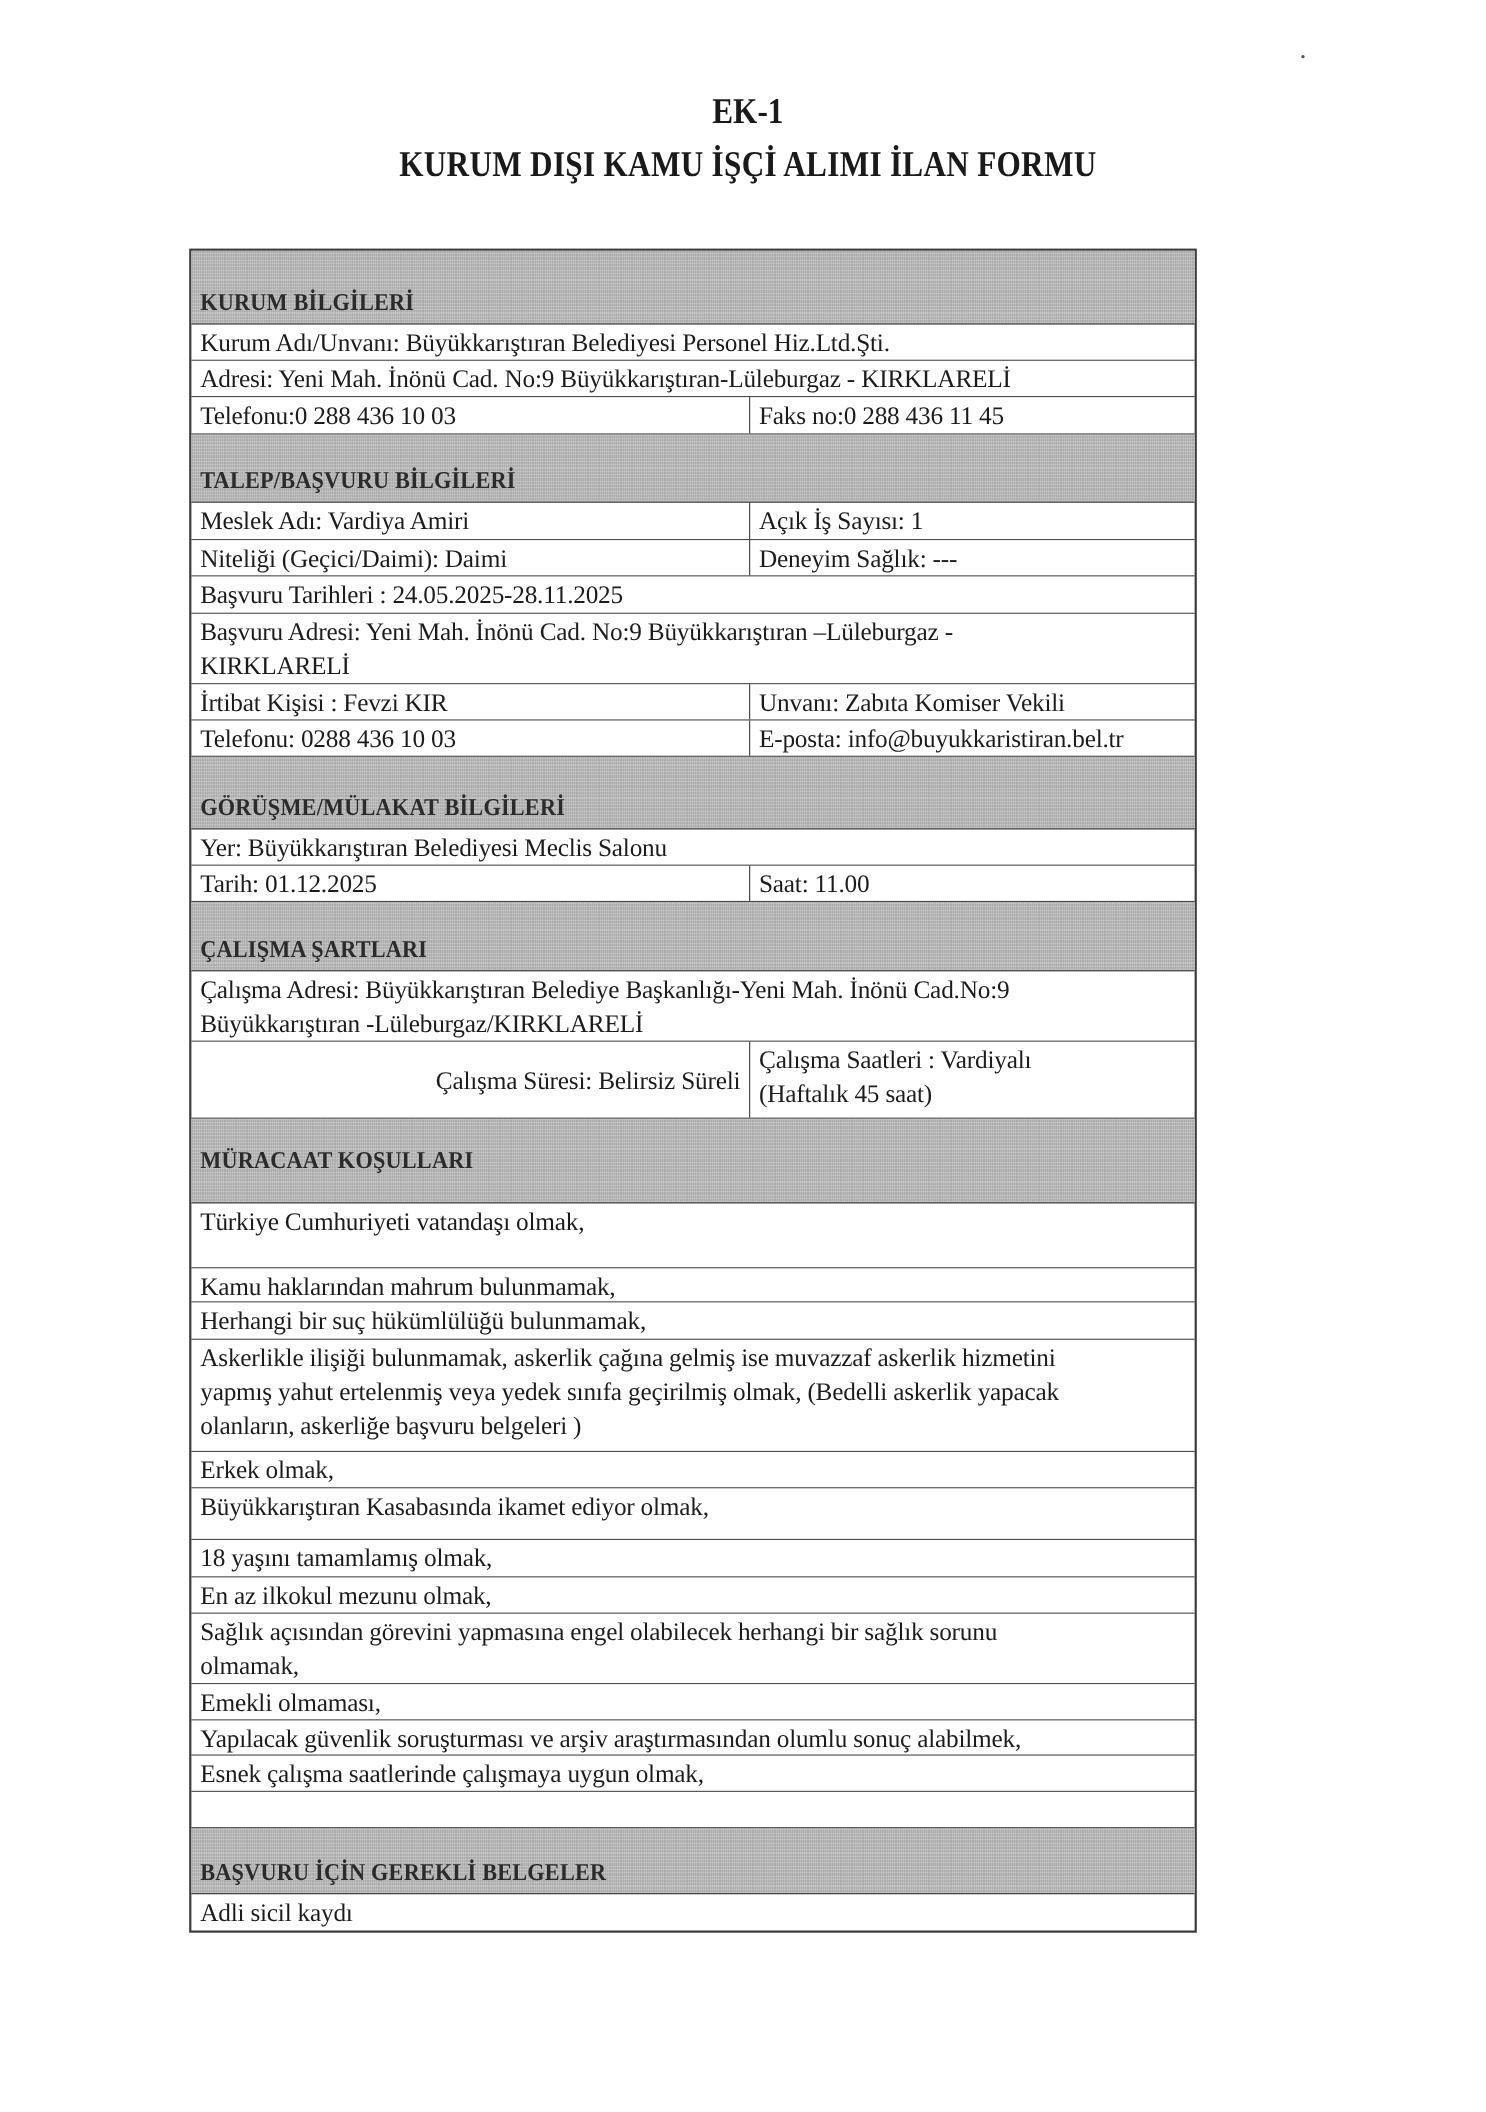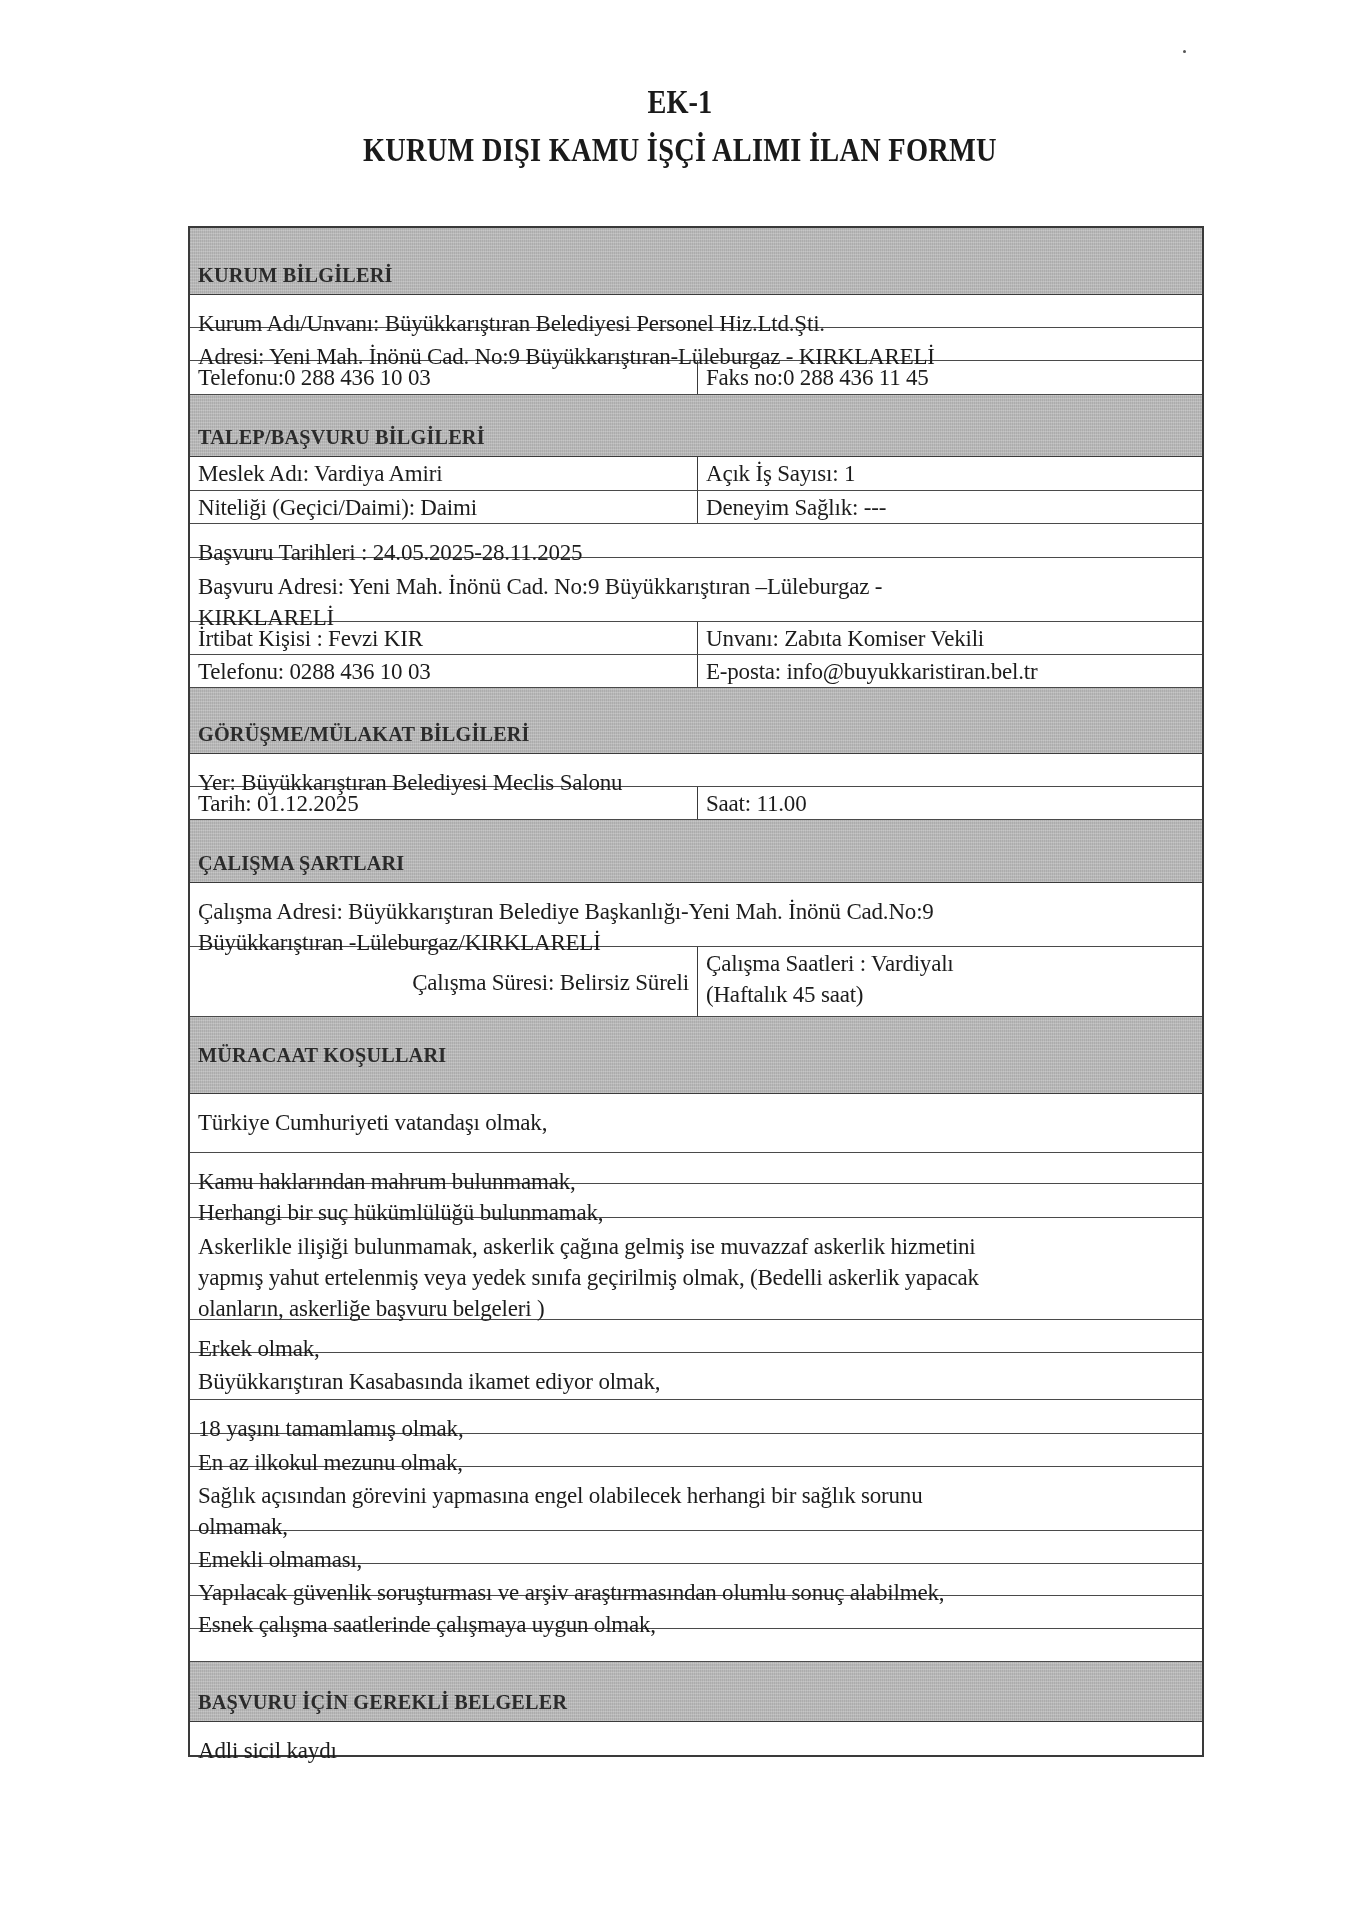--- a/index.html
+++ b/index.html
@@ -18,42 +18,42 @@
     font-weight: bold;
     color: #1a1a1a;
     transform: scaleX(0.86);
     transform-origin: 676px 0;
   }
   .title-line1 { font-size: 33px; line-height: 40px; margin-left: 10px; }
   .title-line2 { font-size: 33px; line-height: 44px; margin-top: 6px; margin-left: 10px; letter-spacing: 0.3px; }
 
   .form {
     position: absolute;
-    left: 188px; top: 226px;
-    width: 1016px;
+    left: 172px; top: 226px;
+    width: 916px;
     border: 2px solid #3a3a3a;
     box-sizing: border-box;
   }
   .row {
     position: relative;
     display: flex;
     border-bottom: 1.5px solid #4a4a4a;
     box-sizing: border-box;
   }
   .row:last-child { border-bottom: none; }
   .cell {
     box-sizing: border-box;
     padding: 1px 8px 0 8px;
     font-size: 23px;
     line-height: 31px;
     letter-spacing: -0.2px;
     display: flex;
     align-items: flex-start;
   }
-  .cell.full { width: 100%; margin-top: 12px; }
+  .cell.full { width: 100%; }
   .cell.left { width: 508px; border-right: 1.5px solid #3a3a3a; }
   .cell.right { flex: 1; }
   .cell.mid { align-items: center; justify-content: flex-end; }
   .cell .txt { display: block; white-space: pre-line; }
 
   .section {
     background-color: #b9b9b9;
     background-image:
       repeating-linear-gradient(0deg, rgba(255,255,255,0.18) 0 1px, transparent 1px 3px),
       repeating-linear-gradient(90deg, rgba(0,0,0,0.07) 0 1px, transparent 1px 2px);

